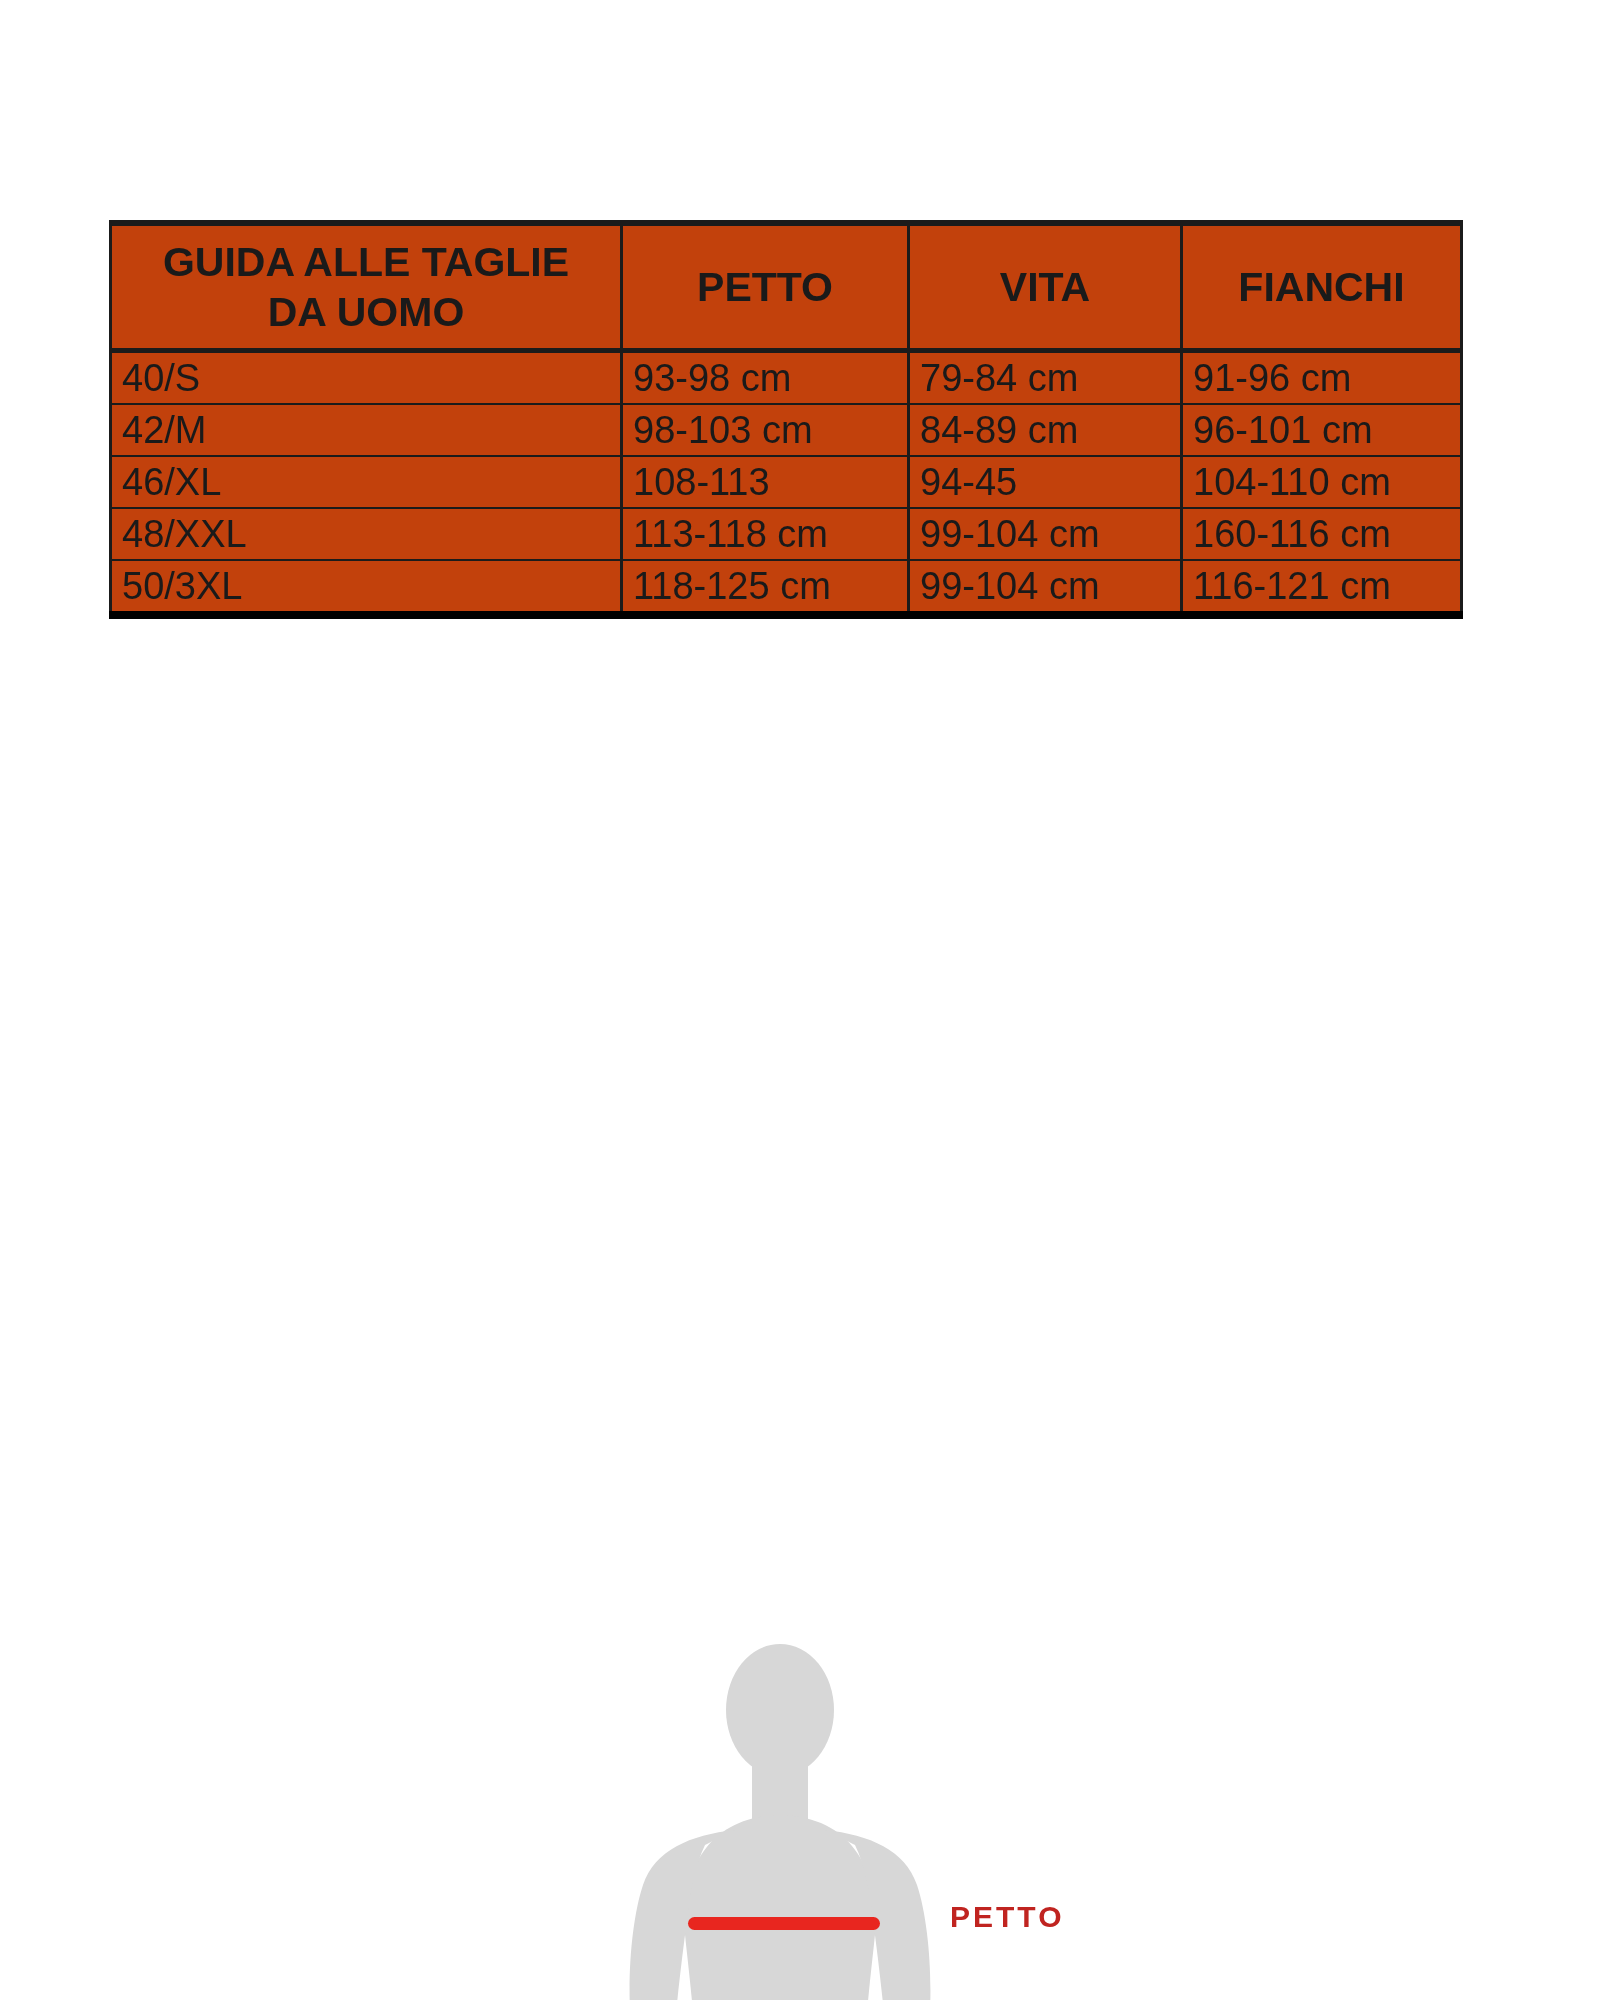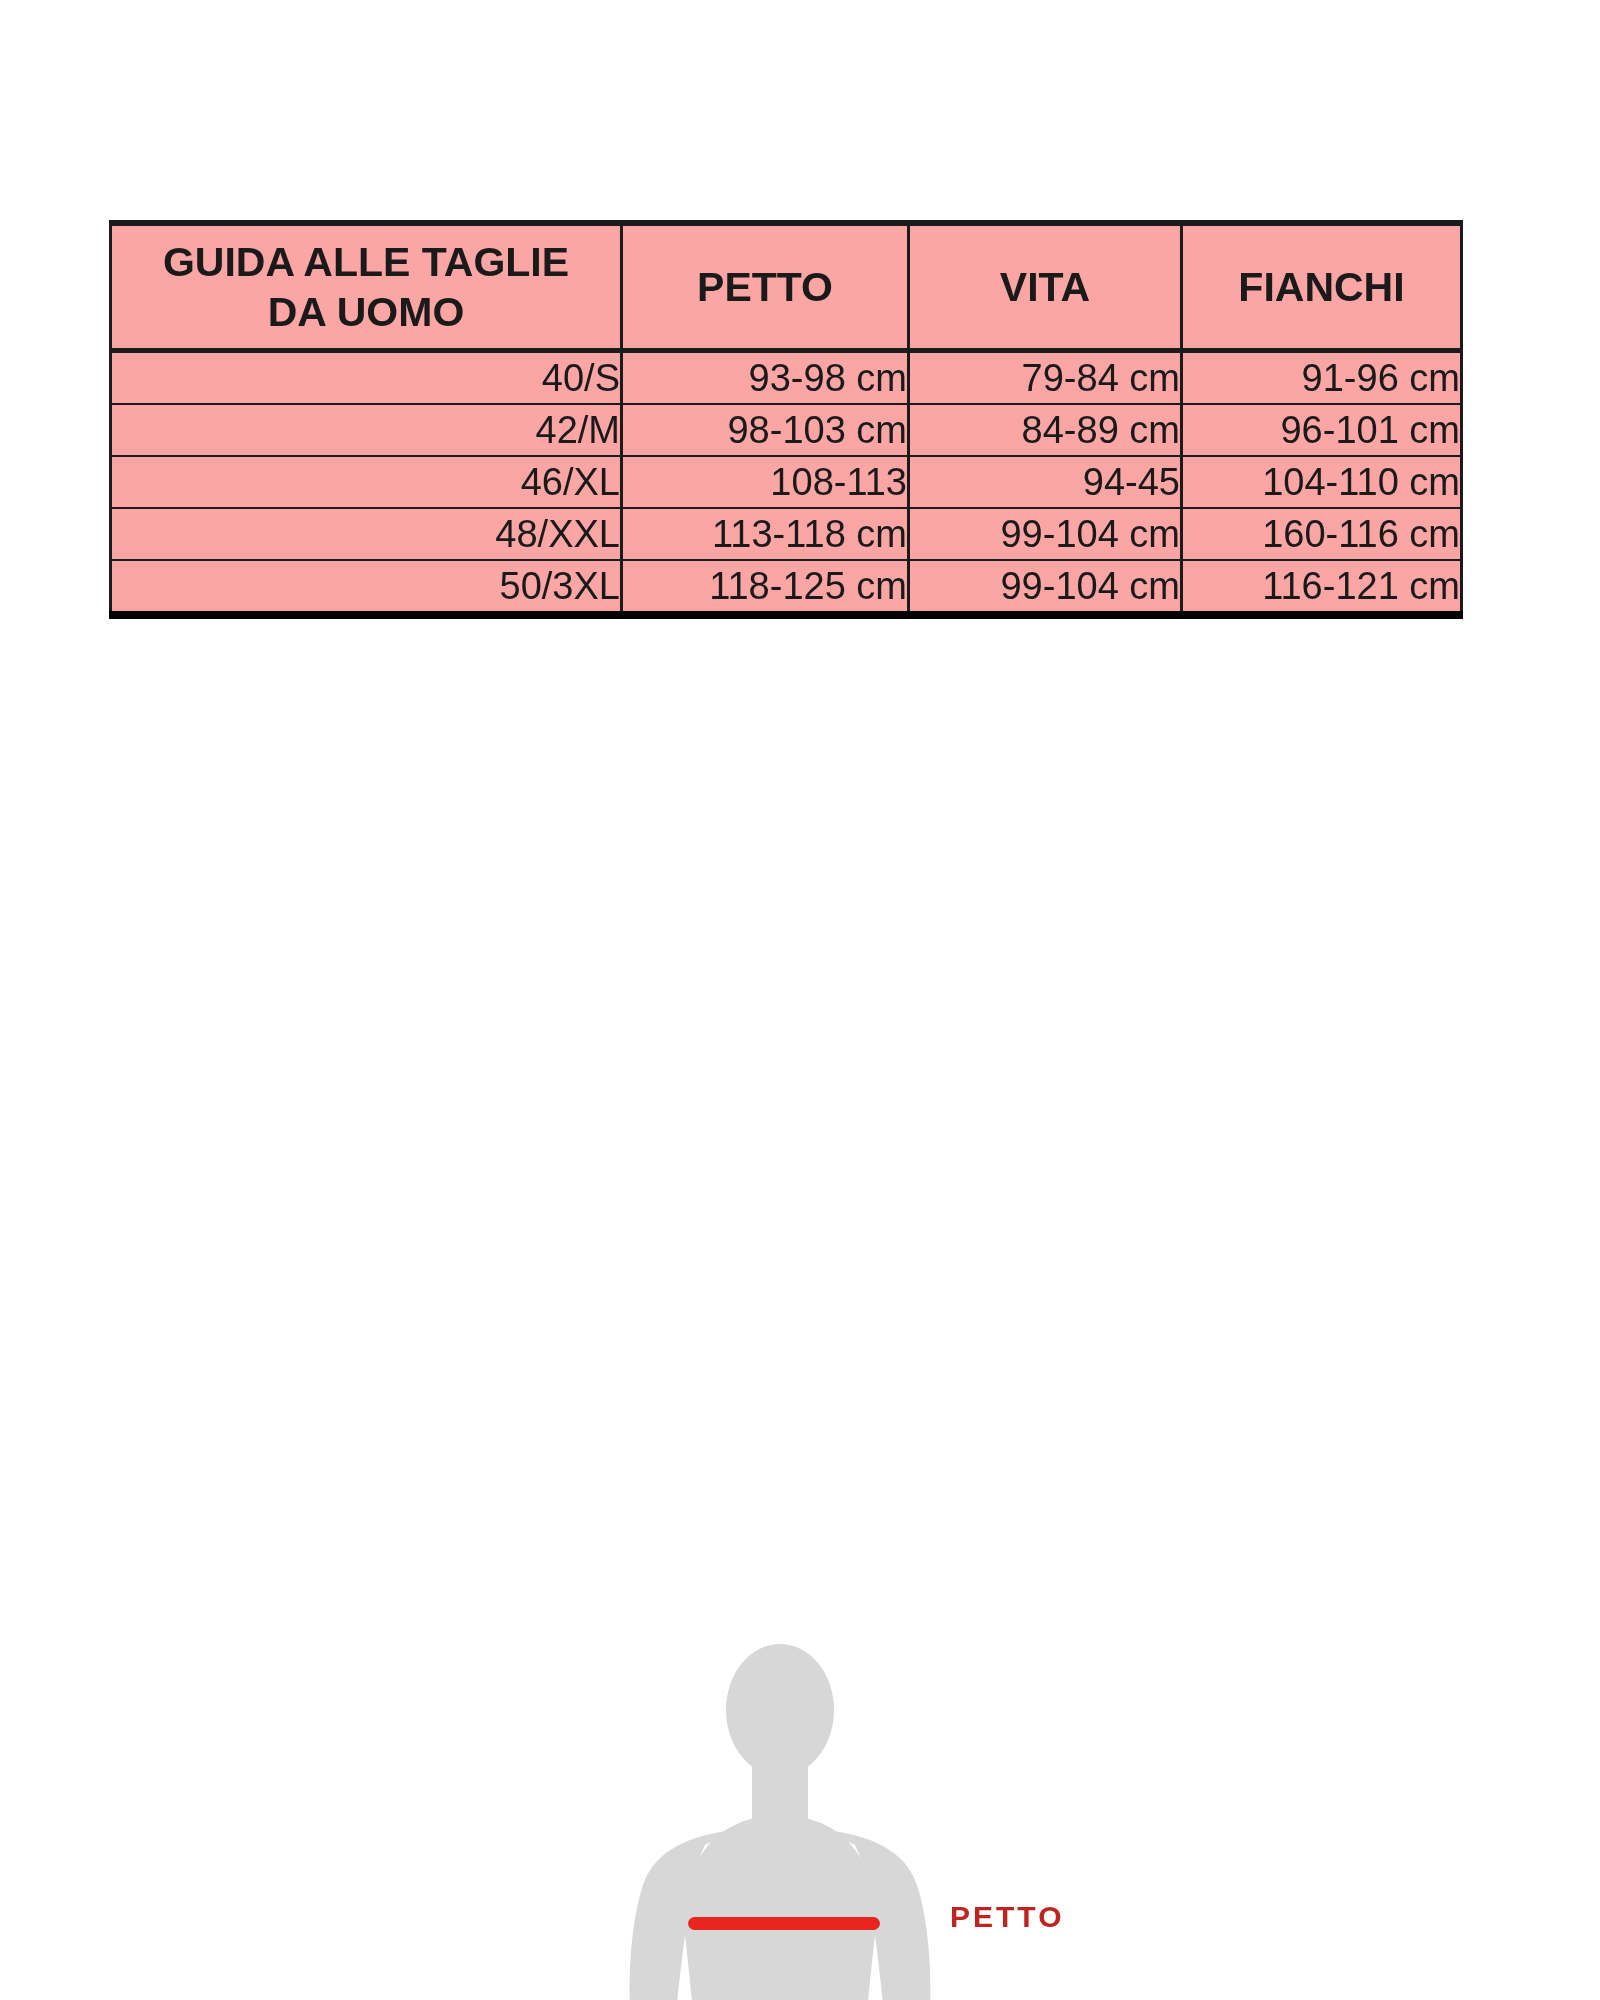--- a/index.html
+++ b/index.html
@@ -1,33 +1,33 @@
 <!DOCTYPE html>
 <html><head>
 <meta charset="utf-8">
 <style>
   html,body{margin:0;padding:0;background:#ffffff;}
   #page{position:relative;width:1600px;height:2000px;background:#ffffff;overflow:hidden;
         font-family:"Liberation Sans", sans-serif;color:#1a1a1a;}
 
   
   #size-table{position:absolute;left:109px;top:220px;width:1351px;
-              border-collapse:collapse;table-layout:fixed;background:#fca5a5;}
+              border-collapse:collapse;table-layout:fixed;background:#c2410c;}
   #size-table col.c1{width:511px}
   #size-table col.c2{width:287px}
   #size-table col.c3{width:273px}
   #size-table col.c4{width:280px}
   #size-table th{
       border:3px solid #1b1b1b;border-top:6px solid #1b1b1b;border-bottom:5px solid #1b1b1b;
       height:122px;font-size:41px;font-weight:bold;line-height:50px;
       text-align:center;vertical-align:middle;white-space:pre-line;padding:0 6px;}
   #size-table td{
       border:2px solid #1b1b1b;border-left-width:3px;border-right-width:3px;
       height:50px;font-size:38px;font-weight:normal;line-height:1;
-      text-align:right;vertical-align:middle;padding:0 0 0 10px;white-space:nowrap;}
+      text-align:left;vertical-align:middle;padding:0 0 0 10px;white-space:nowrap;}
   #size-table tr:last-child td{border-bottom:8px solid #000000;}
 
   
   #diagram{position:absolute;left:0;top:800px;width:1600px;height:1100px;}
   #silhouette{position:absolute;left:595px;top:835px;width:350px;height:995px;}
   .measure-line{position:absolute;border-radius:8px;}
   #petto-line{left:688px;top:1117px;width:192px;height:13px;}
   .measure-label{position:absolute;font-weight:bold;font-size:30px;line-height:1;}
   #petto-label{left:950px;top:1102px;letter-spacing:3px;}
 </style>

